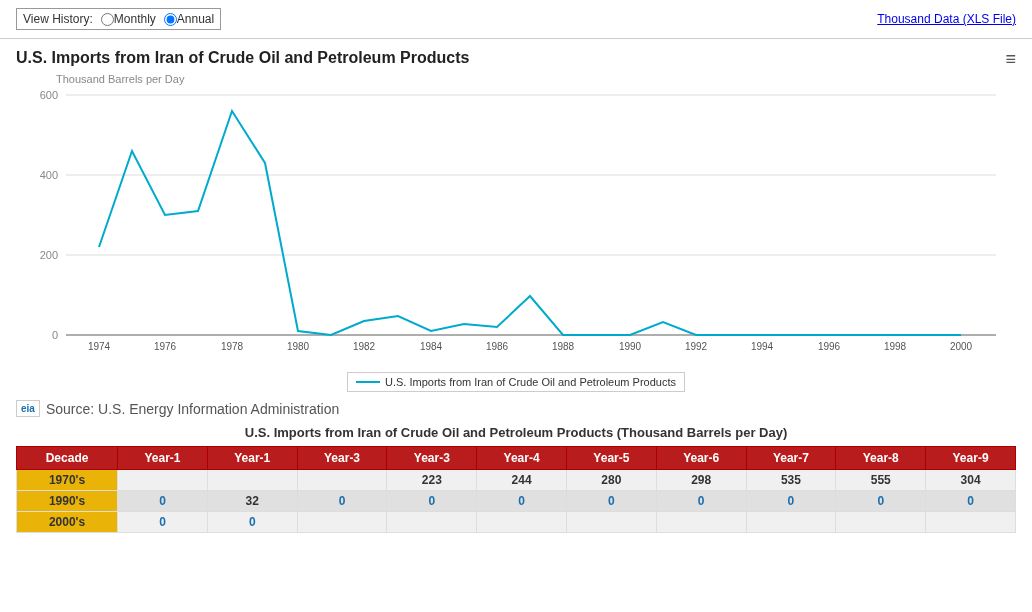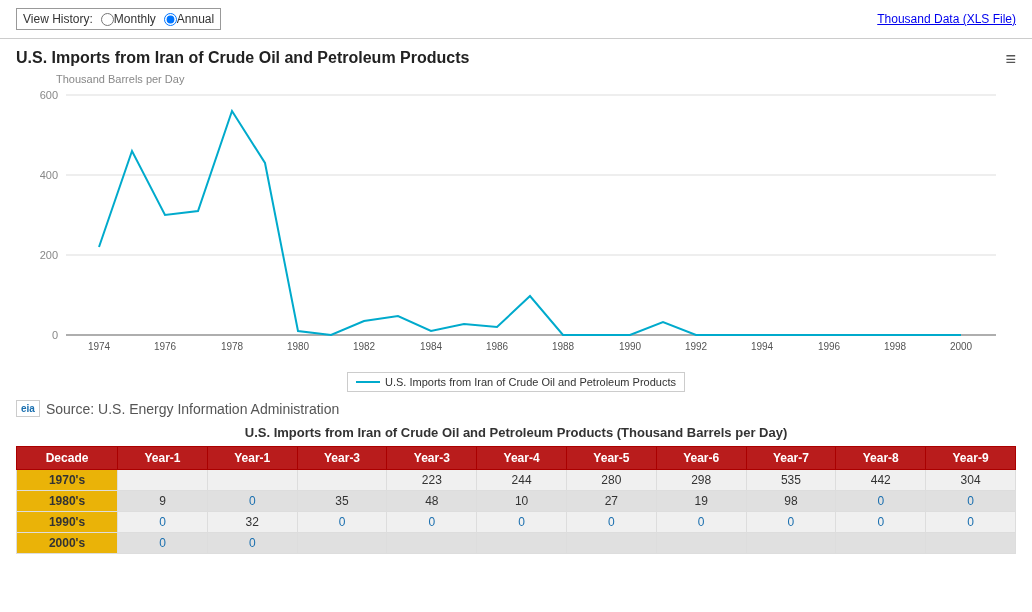--- a/index.html
+++ b/index.html
@@ -27,21 +27,21 @@
     #source-row { display: flex; align-items: center; gap: 6px; padding: 8px 16px; }
     #eia-logo { background: #fff; border: 1px solid #ccc; padding: 2px 4px; font-size: 10px; font-weight: bold; color: #1a6faf; }
     #source-text { font-size: 14px; color: #555; }
 
     
     #table-section { padding: 0 16px 16px 16px; }
     #table-title { text-align: center; font-size: 13px; font-weight: bold; margin-bottom: 6px; }
 
     table { border-collapse: collapse; width: 100%; font-size: 12px; }
     table th { background: #b91c1c; color: #fff; padding: 4px 8px; text-align: center; border: 1px solid #a00; }
-    table td { padding: 3px 8px; text-align: center; border: 1px solid #ddd; }
+    table td { padding: 3px 8px; text-align: center; border: 1px solid #ddd; font-weight: bold; }
     table tbody tr:nth-child(odd) { background: #f0f0f0; }
     table tbody tr:nth-child(even) { background: #e0e0e0; }
     table tbody td:first-child { font-weight: bold; background: #eab308; color: #333; }
     .val-blue { color: #1a6faf; }
   </style>
 </head>
 <body>
 
 <div id="header">
   <div id="header-left">
@@ -160,37 +160,24 @@
     <tr>
           <td>1970's</td>
           <td></td>
           <td></td>
           <td></td>
           <td>223</td>
           <td>244</td>
           <td>280</td>
           <td>298</td>
           <td>535</td>
-          <td>442</td>
+          <td>555</td>
           <td>304</td>
         </tr>
         <tr>
-          <td>1980's</td>
-          <td>9</td>
-          <td class="val-blue">0</td>
-          <td>35</td>
-          <td>48</td>
-          <td>10</td>
-          <td>27</td>
-          <td>19</td>
-          <td>98</td>
-          <td class="val-blue">0</td>
-          <td class="val-blue">0</td>
-        </tr>
-        <tr>
           <td>1990's</td>
           <td class="val-blue">0</td>
           <td>32</td>
           <td class="val-blue">0</td>
           <td class="val-blue">0</td>
           <td class="val-blue">0</td>
           <td class="val-blue">0</td>
           <td class="val-blue">0</td>
           <td class="val-blue">0</td>
           <td class="val-blue">0</td>

